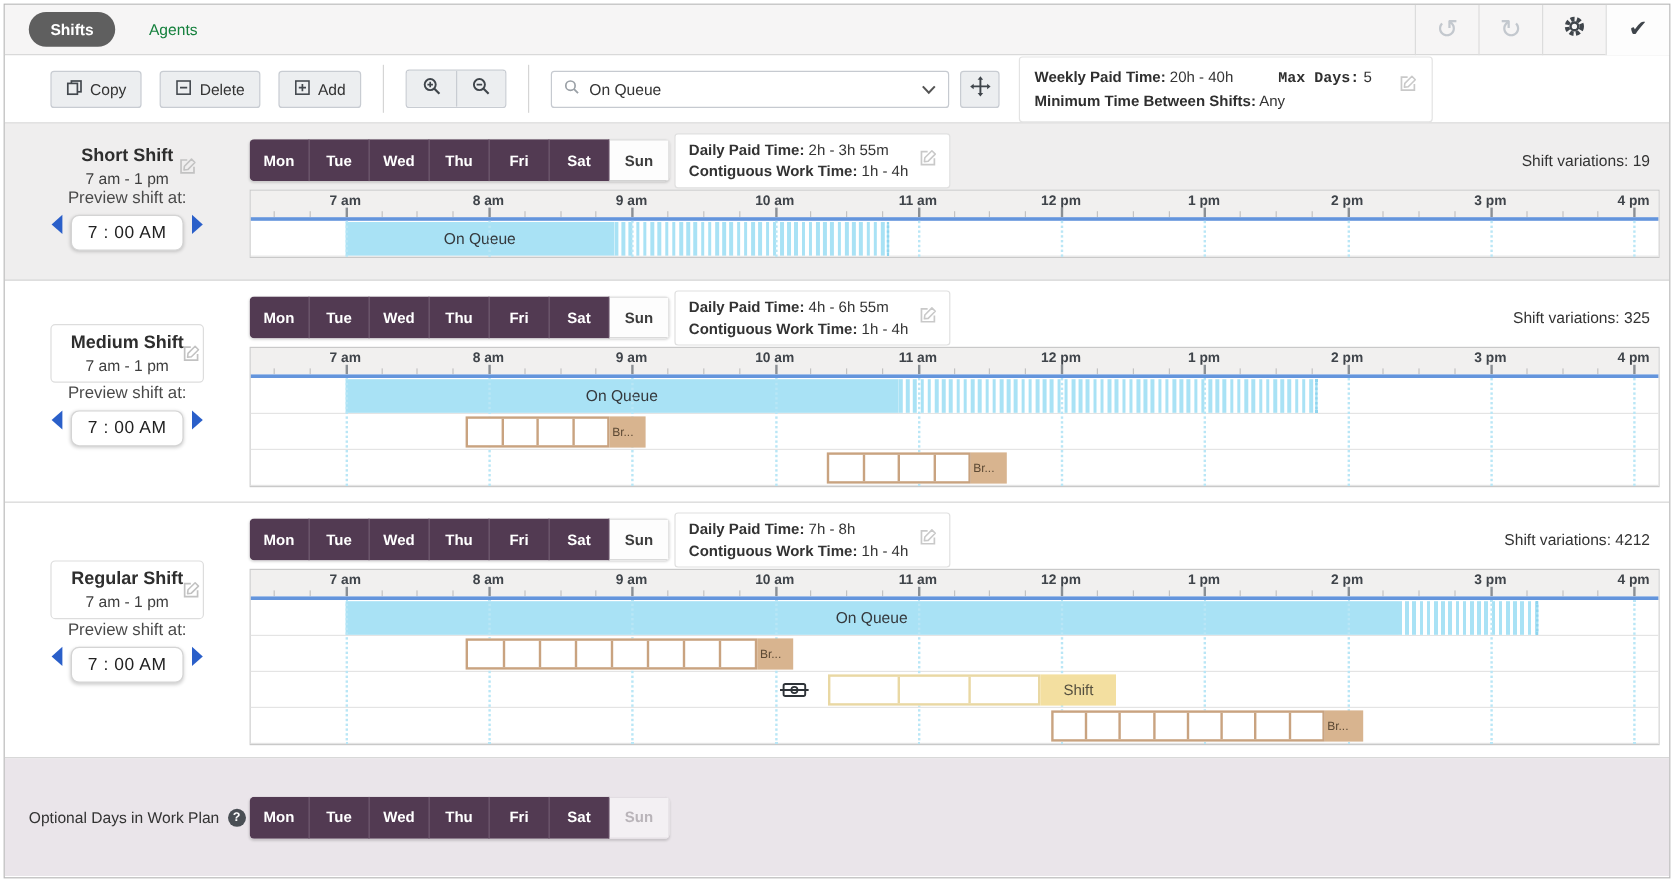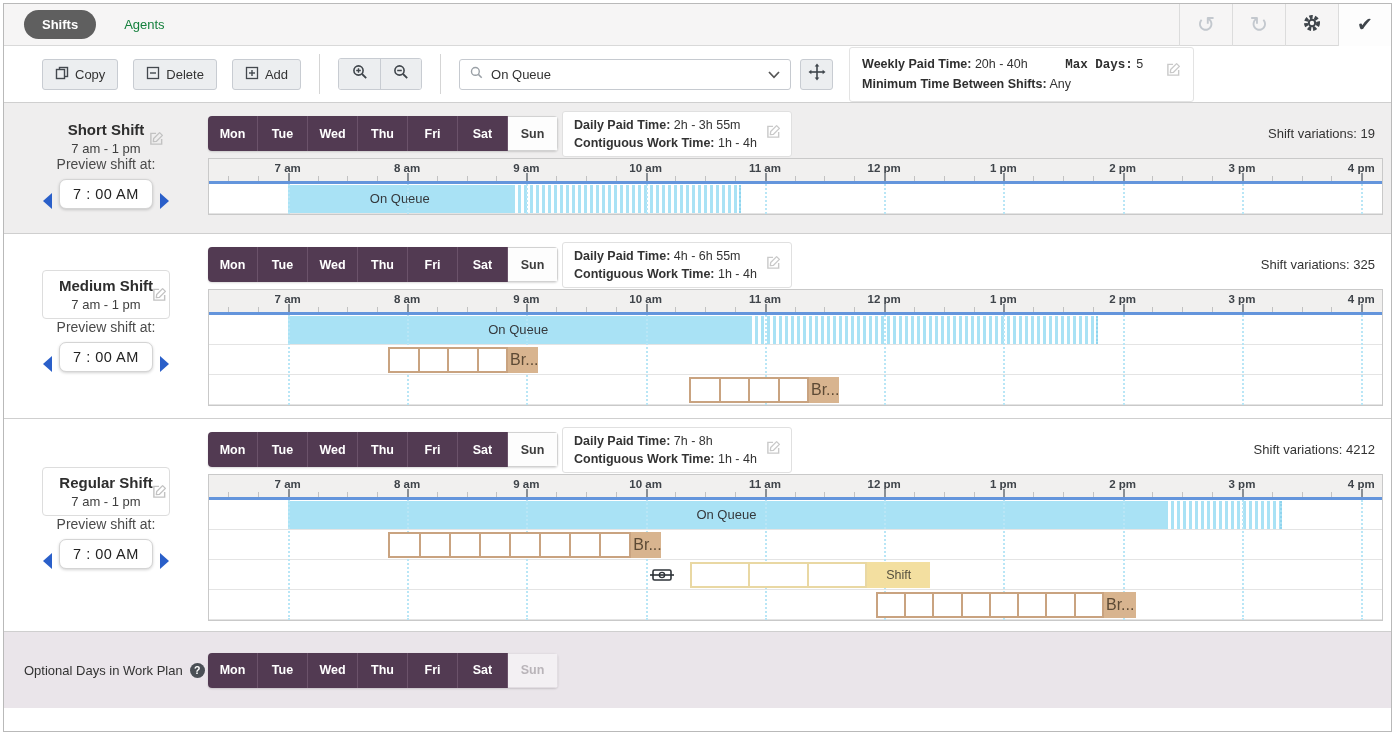--- a/index.html
+++ b/index.html
@@ -42,21 +42,21 @@
   .sec-medium { height:185px; }
   .sec-regular { height:213px; }
   .leftcol { position:absolute; left:0; top:0; width:204px; height:100%; display:flex; flex-direction:column; align-items:center; text-align:center; }
   .leftcol .titlewrap { position:relative; padding:0 14px; }
   .leftcol .titlewrap.boxed { background:#fff; border:1px solid #ddd; border-radius:4px; padding:6px 16px; }
   .sh-title { font-size:15px; font-weight:bold; color:#2e2e2e; white-space:nowrap; }
   .sh-range { font-size:13px; color:#3e3e3e; margin-top:3px; white-space:nowrap; }
   .titlewrap .edit-ic { position:absolute; right:-6px; top:10px; }
   .titlewrap.boxed .edit-ic { right:2px; top:16px; }
   .prev-lbl { font-size:14px; color:#4a4a4a; }
-  .spinner { display:flex; align-items:flex-end; gap:7px; margin-top:7px; }
+  .spinner { display:flex; align-items:flex-start; gap:7px; margin-top:7px; }
   .tri { width:0; height:0; border-top:8px solid transparent; border-bottom:8px solid transparent; cursor:pointer; }
   .tri.left { border-right:9px solid #2a5fc9; }
   .tri.right { border-left:9px solid #2a5fc9; }
   .spin-box { background:#fff; border:1px solid #d4d4d4; border-radius:7px; box-shadow:0 1px 3px rgba(0,0,0,0.18); padding:6px 13px; font-size:14.5px; color:#222; letter-spacing:0.5px; cursor:text; white-space:nowrap; }
 
   .main { margin-left:204px; margin-right:8px; padding-top:13px; }
   .toprow { display:flex; align-items:center; position:relative; height:35px; }
   .daygrp { display:flex; border-radius:4px; overflow:hidden; box-shadow:0 1px 2px rgba(0,0,0,0.15); flex:none; }
   .day { width:50px; height:35px; display:flex; align-items:center; justify-content:center; font-size:12.5px; font-weight:bold; cursor:pointer; }
   .day.on { background:#523a52; color:#fff; border-right:1px solid #6b526a; }
@@ -83,27 +83,27 @@
   .qhatch { position:absolute; top:1px; height:28px; z-index:2;
     background:repeating-linear-gradient(to right,#a9e2f5 0px,#a9e2f5 3px,#ffffff 3px,#ffffff 6px);
     border-right:2px dotted #8fd4ee; }
   .bwin { position:absolute; top:2px; height:26px; display:flex; background:#fff; z-index:4; cursor:pointer; }
   .bwin.break { border:2px solid #c9a380; }
   .bwin.break .cell { border-right:2px solid #c9a380; }
   .bwin.meal { border:2px solid #e9d8a3; }
   .bwin.meal .cell { border-right:2px solid #e9d8a3; }
   .bwin .cell { flex:1; }
   .bwin .cell:last-child { border-right:none; }
-  .bblock { position:absolute; top:2px; height:26px; z-index:4; font-size:16px; display:flex; align-items:center; cursor:pointer; overflow:hidden; white-space:nowrap; }
+  .bblock { position:absolute; top:2px; height:26px; z-index:4; font-size:10px; display:flex; align-items:center; cursor:pointer; overflow:hidden; white-space:nowrap; }
   .bblock.break { background:#d8b48f; color:#5d4a35; padding-left:2px; }
   .bblock.meal { background:#f3dfa0; color:#55503f; justify-content:center; font-size:12.5px; }
   .mealicon { position:absolute; z-index:4; top:7px; cursor:pointer; }
 
   
-  .optional { height:76px; background:#eae5ea; display:flex; align-items:center; position:relative; }
+  .optional { height:98px; background:#eae5ea; display:flex; align-items:center; position:relative; }
   .opt-lbl { position:absolute; left:20px; font-size:13px; color:#333; display:flex; align-items:center; gap:7px; }
   .help-circ { width:15px; height:15px; border-radius:50%; background:#4a4f55; color:#fff; font-size:10.5px; font-weight:bold; display:inline-flex; align-items:center; justify-content:center; cursor:pointer; }
   .optional .daygrp { margin-left:204px; }
 
   .edit-ic { display:inline-block; cursor:pointer; line-height:0; }
 </style>
 </head>
 <body>
 
 <div class="frame">

